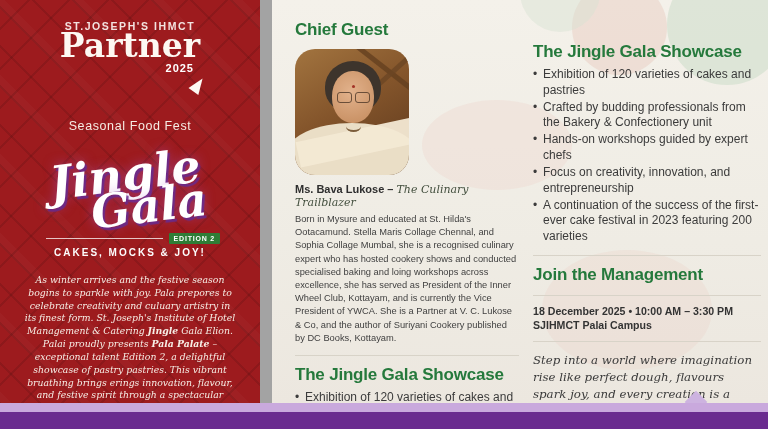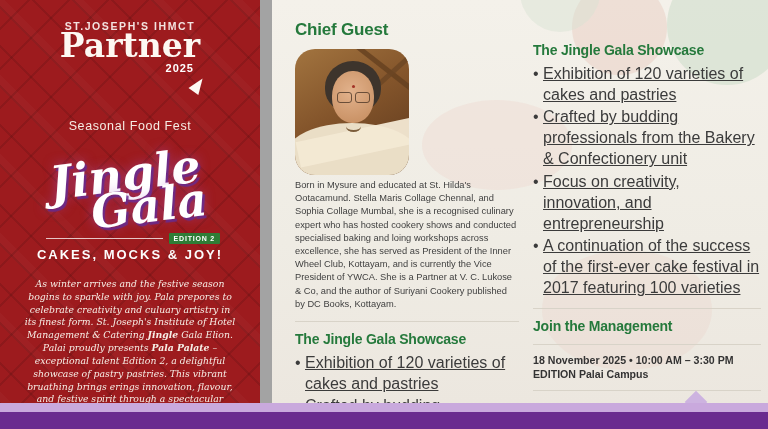--- a/index.html
+++ b/index.html
@@ -29,21 +29,21 @@
   .script-wrap{margin-top:18px;transform:rotate(-7deg);
     font-family:"DejaVu Serif",serif;font-style:italic;font-weight:bold;color:#fff;}
   .script-l1{font-size:46px;line-height:1;margin-left:-6px;
     text-shadow:2px 3px 1px rgba(104,42,140,0.9), 0 0 12px rgba(170,90,200,0.55);}
   .script-l2{font-size:46px;line-height:1;margin-top:-12px;margin-left:34px;
     text-shadow:2px 3px 1px rgba(104,42,140,0.9), 0 0 12px rgba(170,90,200,0.55);}
   .edition-row{display:flex;align-items:center;margin:2px 40px 0 46px;}
   .edition-rule{flex:1;height:1px;background:rgba(255,255,255,0.75);}
   .edition-badge{margin-left:6px;background:#2e7d36;color:#fff;font-size:7px;
     font-weight:bold;letter-spacing:0.8px;padding:2px 5px;border-radius:1px;}
-  .cakes-line{margin-top:3px;font-size:13px;font-weight:bold;letter-spacing:2px;
+  .cakes-line{margin-top:3px;font-size:10px;font-weight:bold;letter-spacing:2px;
     color:#fdfdfd;}
   .sidebar-para{margin:16px 24px 0 24px;font-family:"DejaVu Serif",serif;
     font-style:italic;font-size:9.3px;line-height:1.38;color:#f7eee6;text-align:center;}
 
   
   .main{position:absolute;left:260px;top:0;width:508px;height:404px;
     background:linear-gradient(180deg,#f4f1ea 0%, #efece4 60%, #ece7df 100%);margin-left:12px;}
   .orn{position:absolute;border-radius:50%;}
   .orn-red{left:300px;top:-20px;width:95px;height:95px;background:#e9cfc4;opacity:.55;}
   .orn-green{left:395px;top:-35px;width:120px;height:120px;background:#cfdecb;opacity:.6;}
@@ -51,21 +51,21 @@
   .orn-pink{left:150px;top:100px;width:150px;height:90px;background:#eed5cc;opacity:.35;
     border-radius:50%;}
   .orn-pink2{left:270px;top:250px;width:170px;height:120px;background:#ecd2c8;opacity:.3;}
 
   .col-mid{position:absolute;left:23px;top:0;width:224px;}
   .col-right{position:absolute;left:261px;top:0;width:228px;}
 
   h2{margin:0;color:#25793c;font-weight:bold;letter-spacing:-0.2px;
      font-family:"Liberation Sans",sans-serif;}
   .h-chief{margin-top:20px;font-size:17px;}
-  .h-section{font-size:14px;}
+  .h-section{font-size:17px;}
 
   
   .photo{position:relative;margin-top:9px;width:114px;height:126px;border-radius:20px;
     overflow:hidden;background:linear-gradient(150deg,#a2743f 0%,#84552b 45%,#5b371c 100%);}
   .beam1{position:absolute;right:-14px;top:16px;width:78px;height:5px;background:#64401f;
     transform:rotate(38deg);opacity:.8;}
   .beam2{position:absolute;right:-8px;top:30px;width:70px;height:5px;background:#6b4624;
     transform:rotate(-42deg);opacity:.8;}
   .hair{position:absolute;left:30px;top:12px;width:56px;height:52px;background:#3d342c;
     border-radius:50% 50% 46% 46%;}
@@ -86,22 +86,22 @@
     border-bottom:2px solid #7c5d3b;border-radius:50%;}
 
   .guest-name{margin-top:8px;font-size:11px;color:#2e2e2e;}
   .guest-name .nm{font-weight:bold;}
   .guest-name .ttl{font-family:"DejaVu Serif",serif;font-style:italic;color:#44503f;}
   .bio{margin:4px 0 0 0;font-size:9.3px;line-height:1.42;color:#3f3f3f;}
 
   .divider{border:none;border-top:1px solid #d8d3c8;margin:10px 0 9px 0;}
 
   ul.bullets{margin:5px 0 0 0;padding:0;list-style:none;}
-  ul.bullets li{position:relative;padding-left:10px;font-size:16px;line-height:1.32;
-    color:#3b3b3b;margin-bottom:1px;text-decoration:underline;}
+  ul.bullets li{position:relative;padding-left:10px;font-size:12px;line-height:1.32;
+    color:#3b3b3b;margin-bottom:1px;}
   ul.bullets li::before{content:"•";position:absolute;left:0;top:0;color:#3b3b3b;}
 
   .col-right{padding-top:0;}
   .h-right-top{margin-top:42px;}
   .join-body{margin:4px 0 0 0;font-size:10.3px;line-height:1.36;color:#3d3d3d;}
   .date-line{margin-top:4px;font-size:10.6px;font-weight:bold;color:#333;}
   .venue-line{margin-top:2px;font-size:10.6px;font-weight:bold;color:#333;}
   .closing{margin:10px 0 0 0;font-family:"DejaVu Serif",serif;font-style:italic;
     font-size:11.8px;line-height:1.42;color:#3a3a3a;}
 
@@ -154,48 +154,52 @@
         <div class="hair"></div>
         <div class="face"></div>
         <div class="bindi"></div>
         <div class="glass-l"></div>
         <div class="glass-r"></div>
         <div class="sari"></div>
         <div class="drape"></div>
         <div class="necklace"></div>
       </div>
 
+      <div class="guest-name">
+        <span class="nm">Ms. Bava Lukose – </span><span class="ttl">The Culinary Trailblazer</span>
+      </div>
       <p class="bio">Born in Mysure and educated at St. Hilda's Ootacamund. Stella Maris Collage Chennal, and Sophia Collage Mumbal, she is a recognised culinary expert who has hosted cookery shows and conducted specialised baking and loing workshops across excellence, she has served as President of the Inner Wheel Club, Kottayam, and is currently the Vice President of YWCA. She is a Partner at V. C. Lukose &amp; Co, and the author of Suriyani Cookery published by DC Books, Kottayam.</p>
 
       <hr class="divider">
 
       <h2 class="h-section">The Jingle Gala Showcase</h2>
       <ul class="bullets">
           <li>Exhibition of 120 varieties of cakes and pastries</li>
           <li>Crafted by budding professionals from the Bakery &amp; Confectionery unit</li>
         </ul>
     </section>
 
     <section class="col-right">
       <h2 class="h-section h-right-top">The Jingle Gala Showcase</h2>
       <ul class="bullets">
           <li>Exhibition of 120 varieties of cakes and pastries</li>
           <li>Crafted by budding professionals from the Bakery &amp; Confectionery unit</li>
+          <li>Hands-on workshops guided by expert chefs</li>
           <li>Focus on creativity, innovation, and entrepreneurship</li>
-          <li>A continuation of the success of the first-ever cake festival in 2017 featuring 100 varieties</li>
+          <li>A continuation of the success of the first-ever cake festival in 2023 featuring 200 varieties</li>
         </ul>
 
       <hr class="divider">
 
       <h2 class="h-section">Join the Management</h2>
 
       <hr class="divider">
 
-      <div class="date-line">18 November 2025   •   10:00 AM – 3:30 PM</div>
-      <div class="venue-line">EDITION Palai Campus</div>
+      <div class="date-line">18 December 2025   •   10:00 AM – 3:30 PM</div>
+      <div class="venue-line">SJIHMCT Palai Campus</div>
 
       <hr class="divider">
 
       <p class="closing">Step into a world where imagination rise like perfect dough, flavours spark joy, and every creation is a celebration. Come feel the energy, taste the passion, and witness brilliance placed with pride. Together, let's make Jingle Gala – Edition 2 the festival that Pala will never forget.</p>
     </section>
   </main>
 
   <div class="strip-diamond"></div>
   <div class="strip-lavender"></div>
   <div class="strip-purple"></div>

